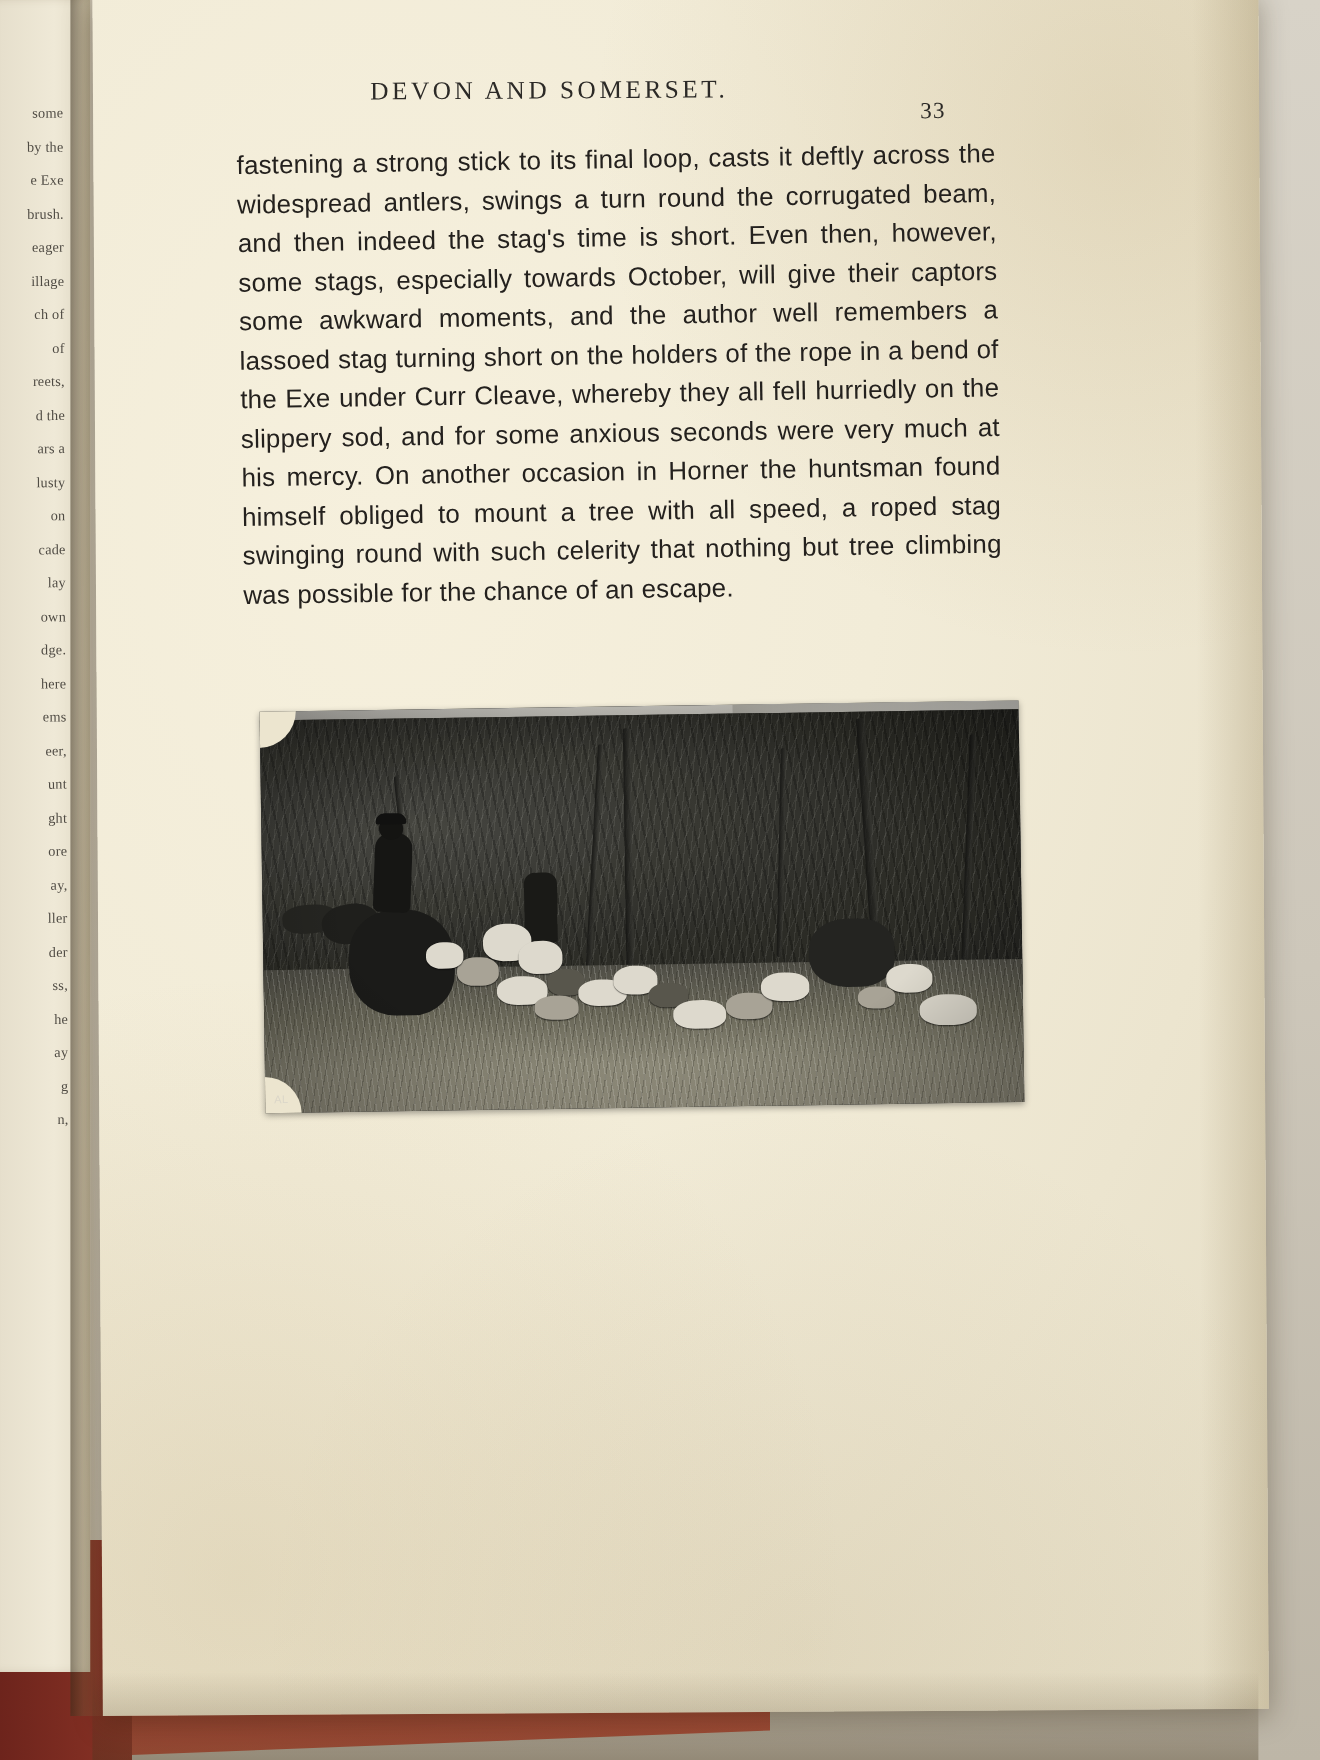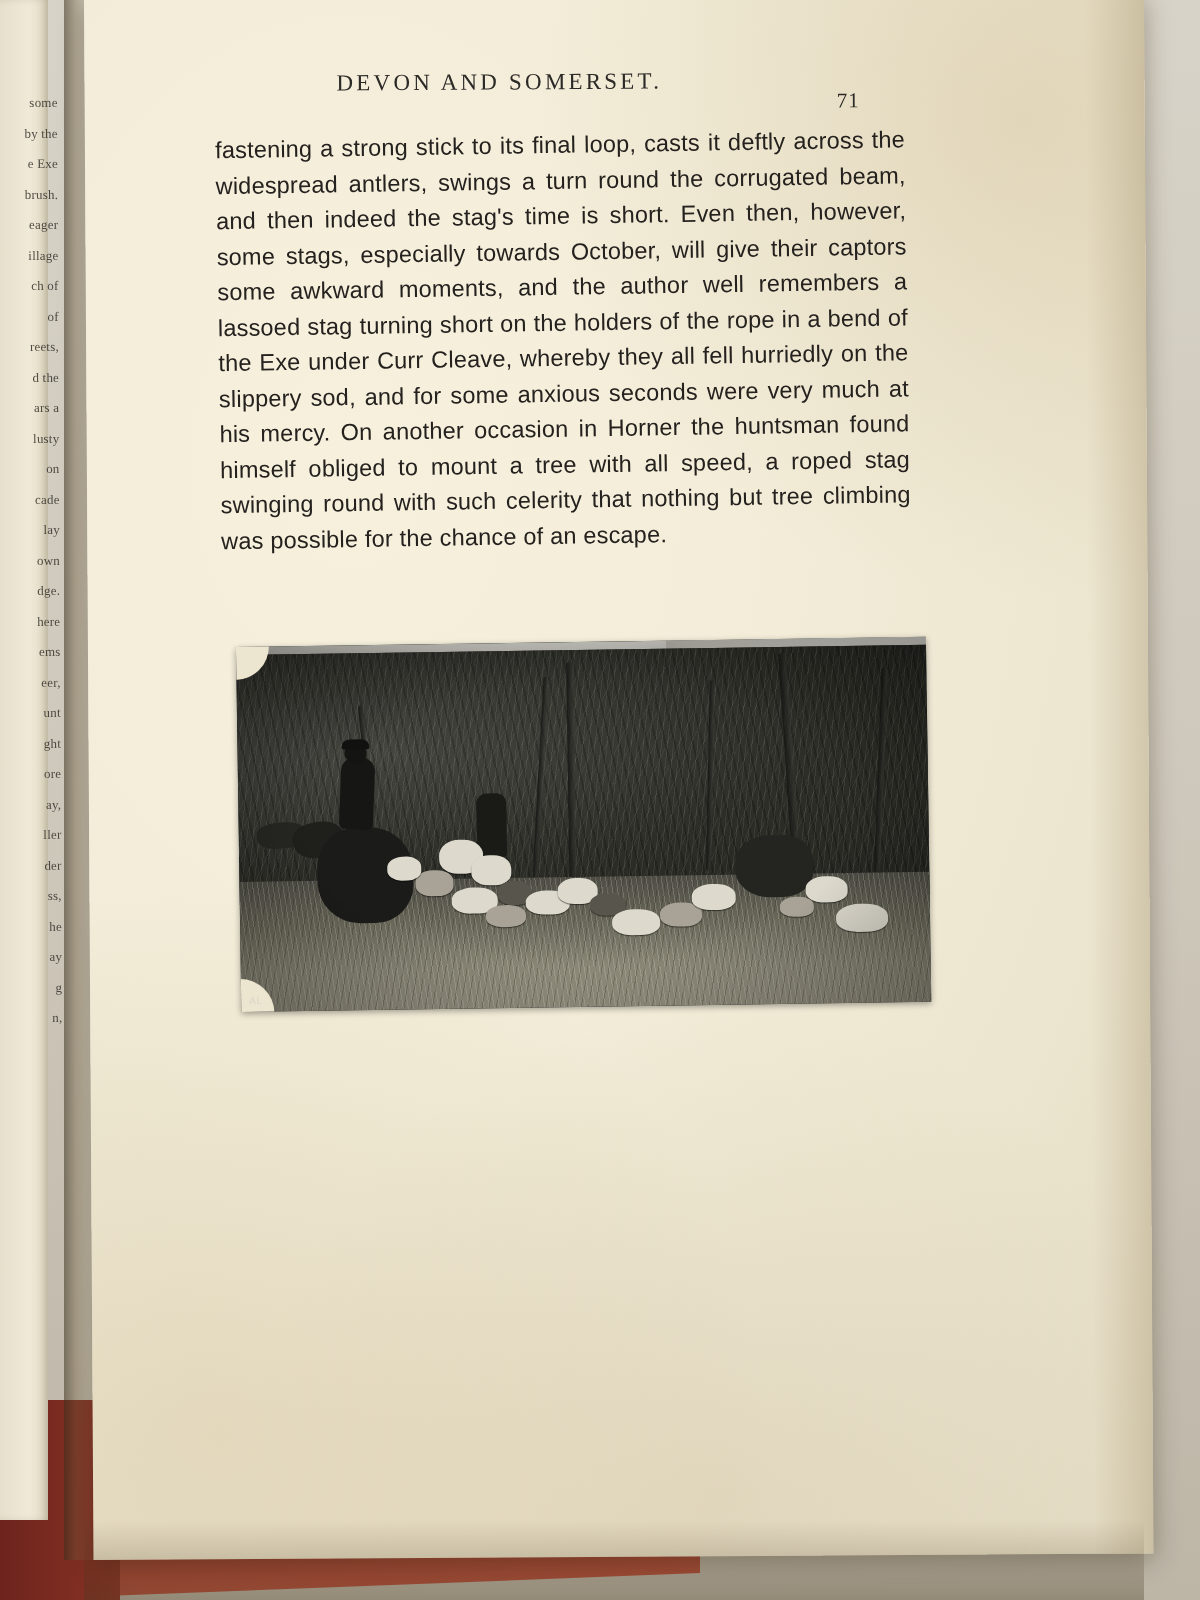--- a/index.html
+++ b/index.html
@@ -49,21 +49,21 @@
     width: 120px;
     height: 200px;
     background: linear-gradient(90deg, #6d241c 0%, #8a3326 100%);
   }
 
   
   .left-page {
     position: absolute;
     left: 0;
     top: 0;
-    width: 48px;
+    width: 82px;
     height: 1520px;
     background: linear-gradient(90deg, #e6dfcc 0%, #efe9d7 60%, #e2dbc6 100%);
     box-shadow: inset -6px 0 10px -4px rgba(90,75,45,0.35);
   }
   .left-page-text {
     position: absolute;
     left: 4px;
     top: 88px;
     width: 56px;
     font-size: 13px;
@@ -389,21 +389,21 @@
 
   <div class="gutter"></div>
 
   <div class="page">
     <div class="foxing"></div>
 
     <div class="content">
 
       <div class="running-head">
         <div class="title">DEVON AND SOMERSET.</div>
-        <div class="folio">71</div>
+        <div class="folio">33</div>
       </div>
 
       <div class="body-text">
         <p>fastening a strong stick to its final loop, casts it deftly across the widespread antlers, swings a turn round the corrugated beam, and then indeed the stag's time is short. Even then, however, some stags, especially towards October, will give their captors some awkward moments, and the author well remembers a lassoed stag turning short on the holders of the rope in a bend of the Exe under Curr Cleave, whereby they all fell hurriedly on the slippery sod, and for some anxious seconds were very much at his mercy. On another occasion in Horner the huntsman found himself obliged to mount a tree with all speed, a roped stag swinging round with such celerity that nothing but tree climbing was possible for the chance of an escape.</p>
       </div>
 
       <div class="plate-wrap">
         <div class="plate">
           <div class="sky"></div>
           <div class="sky-bright"></div>

